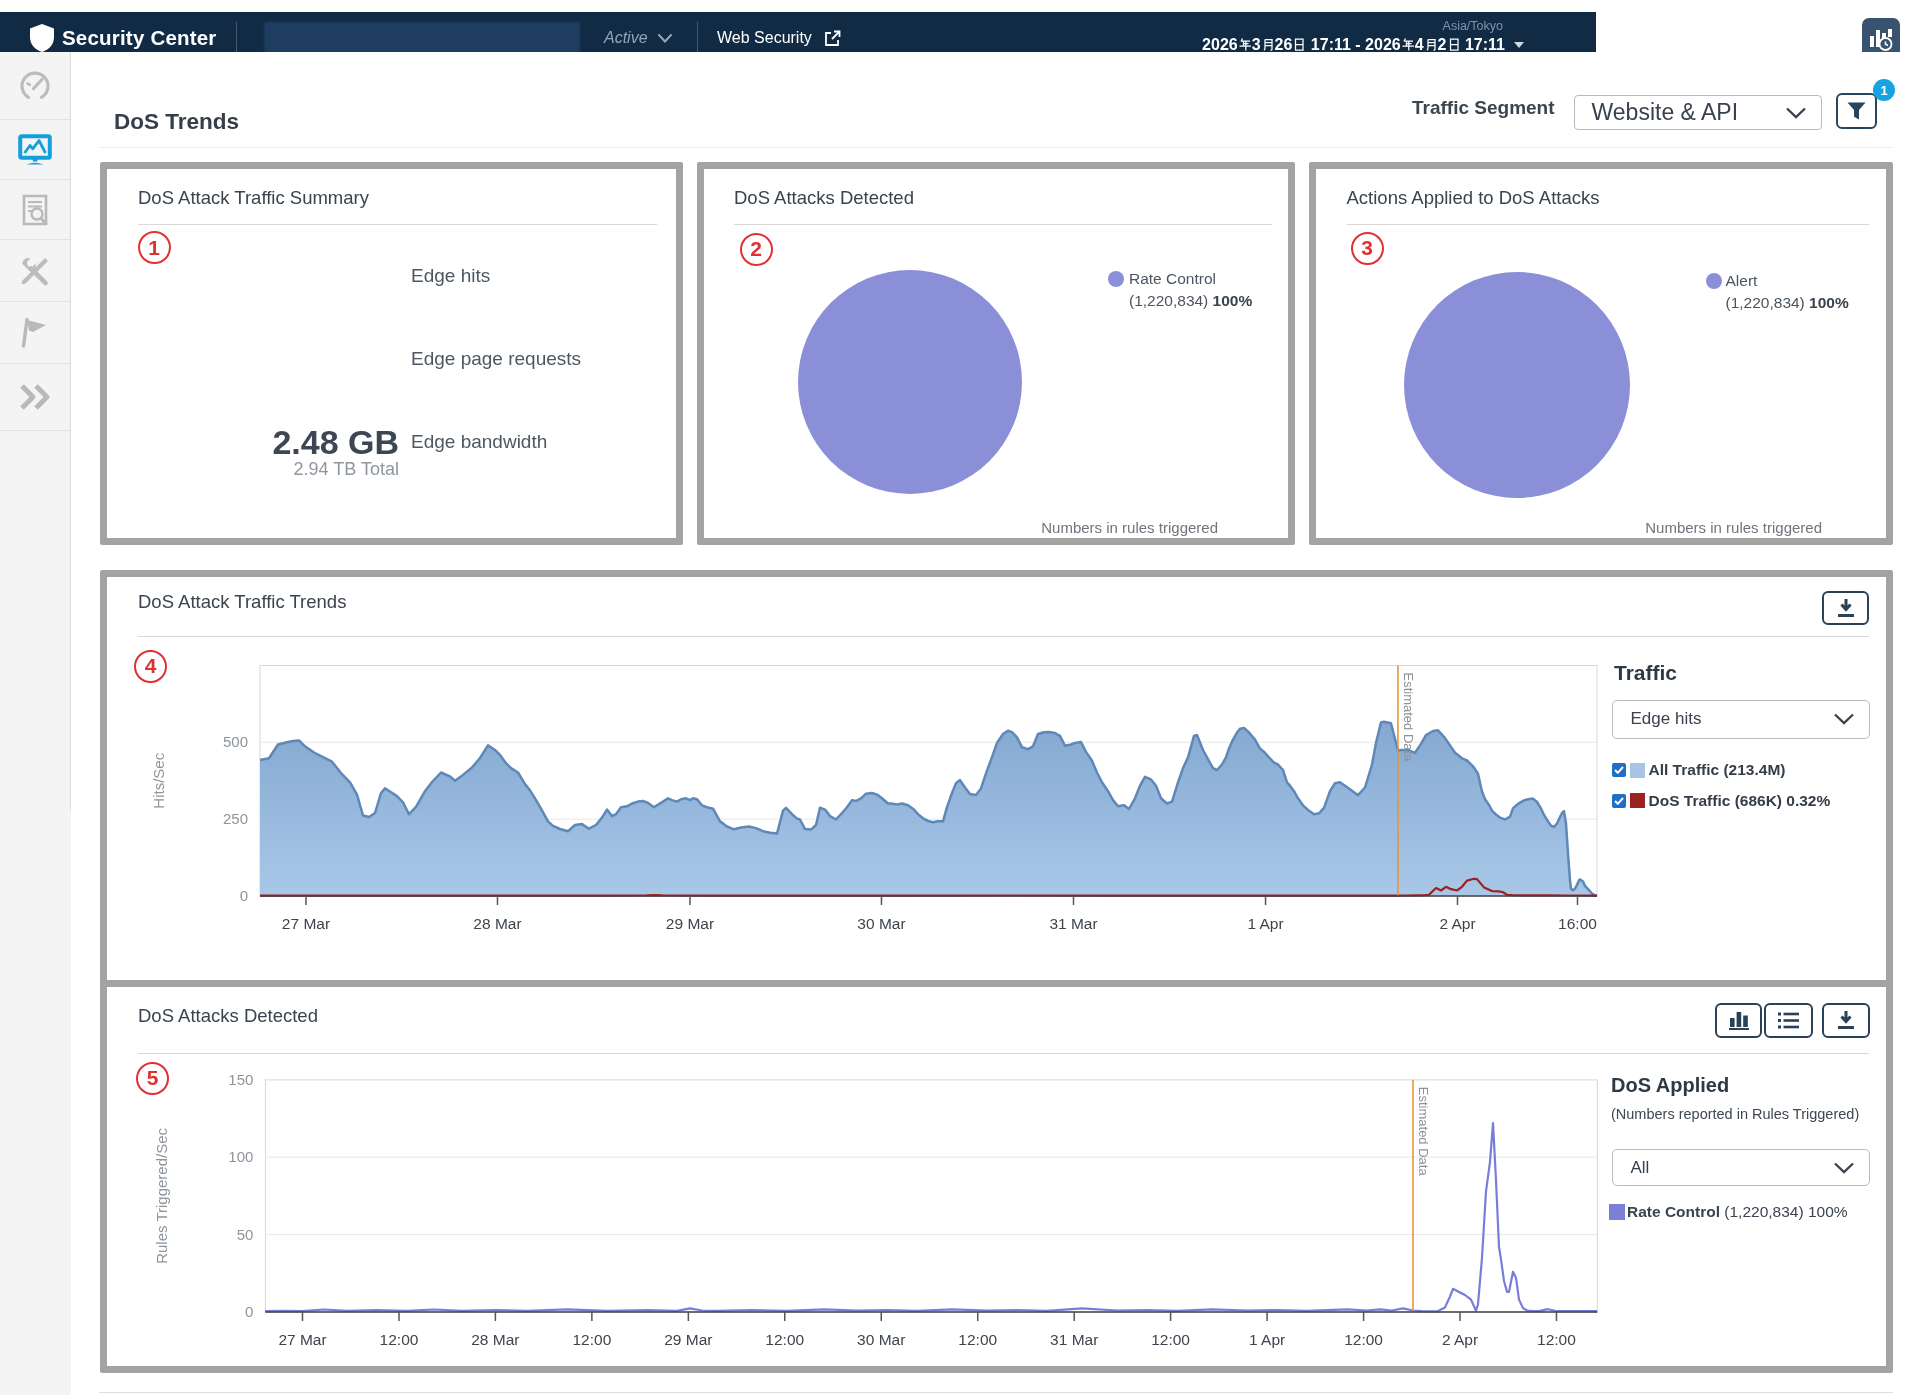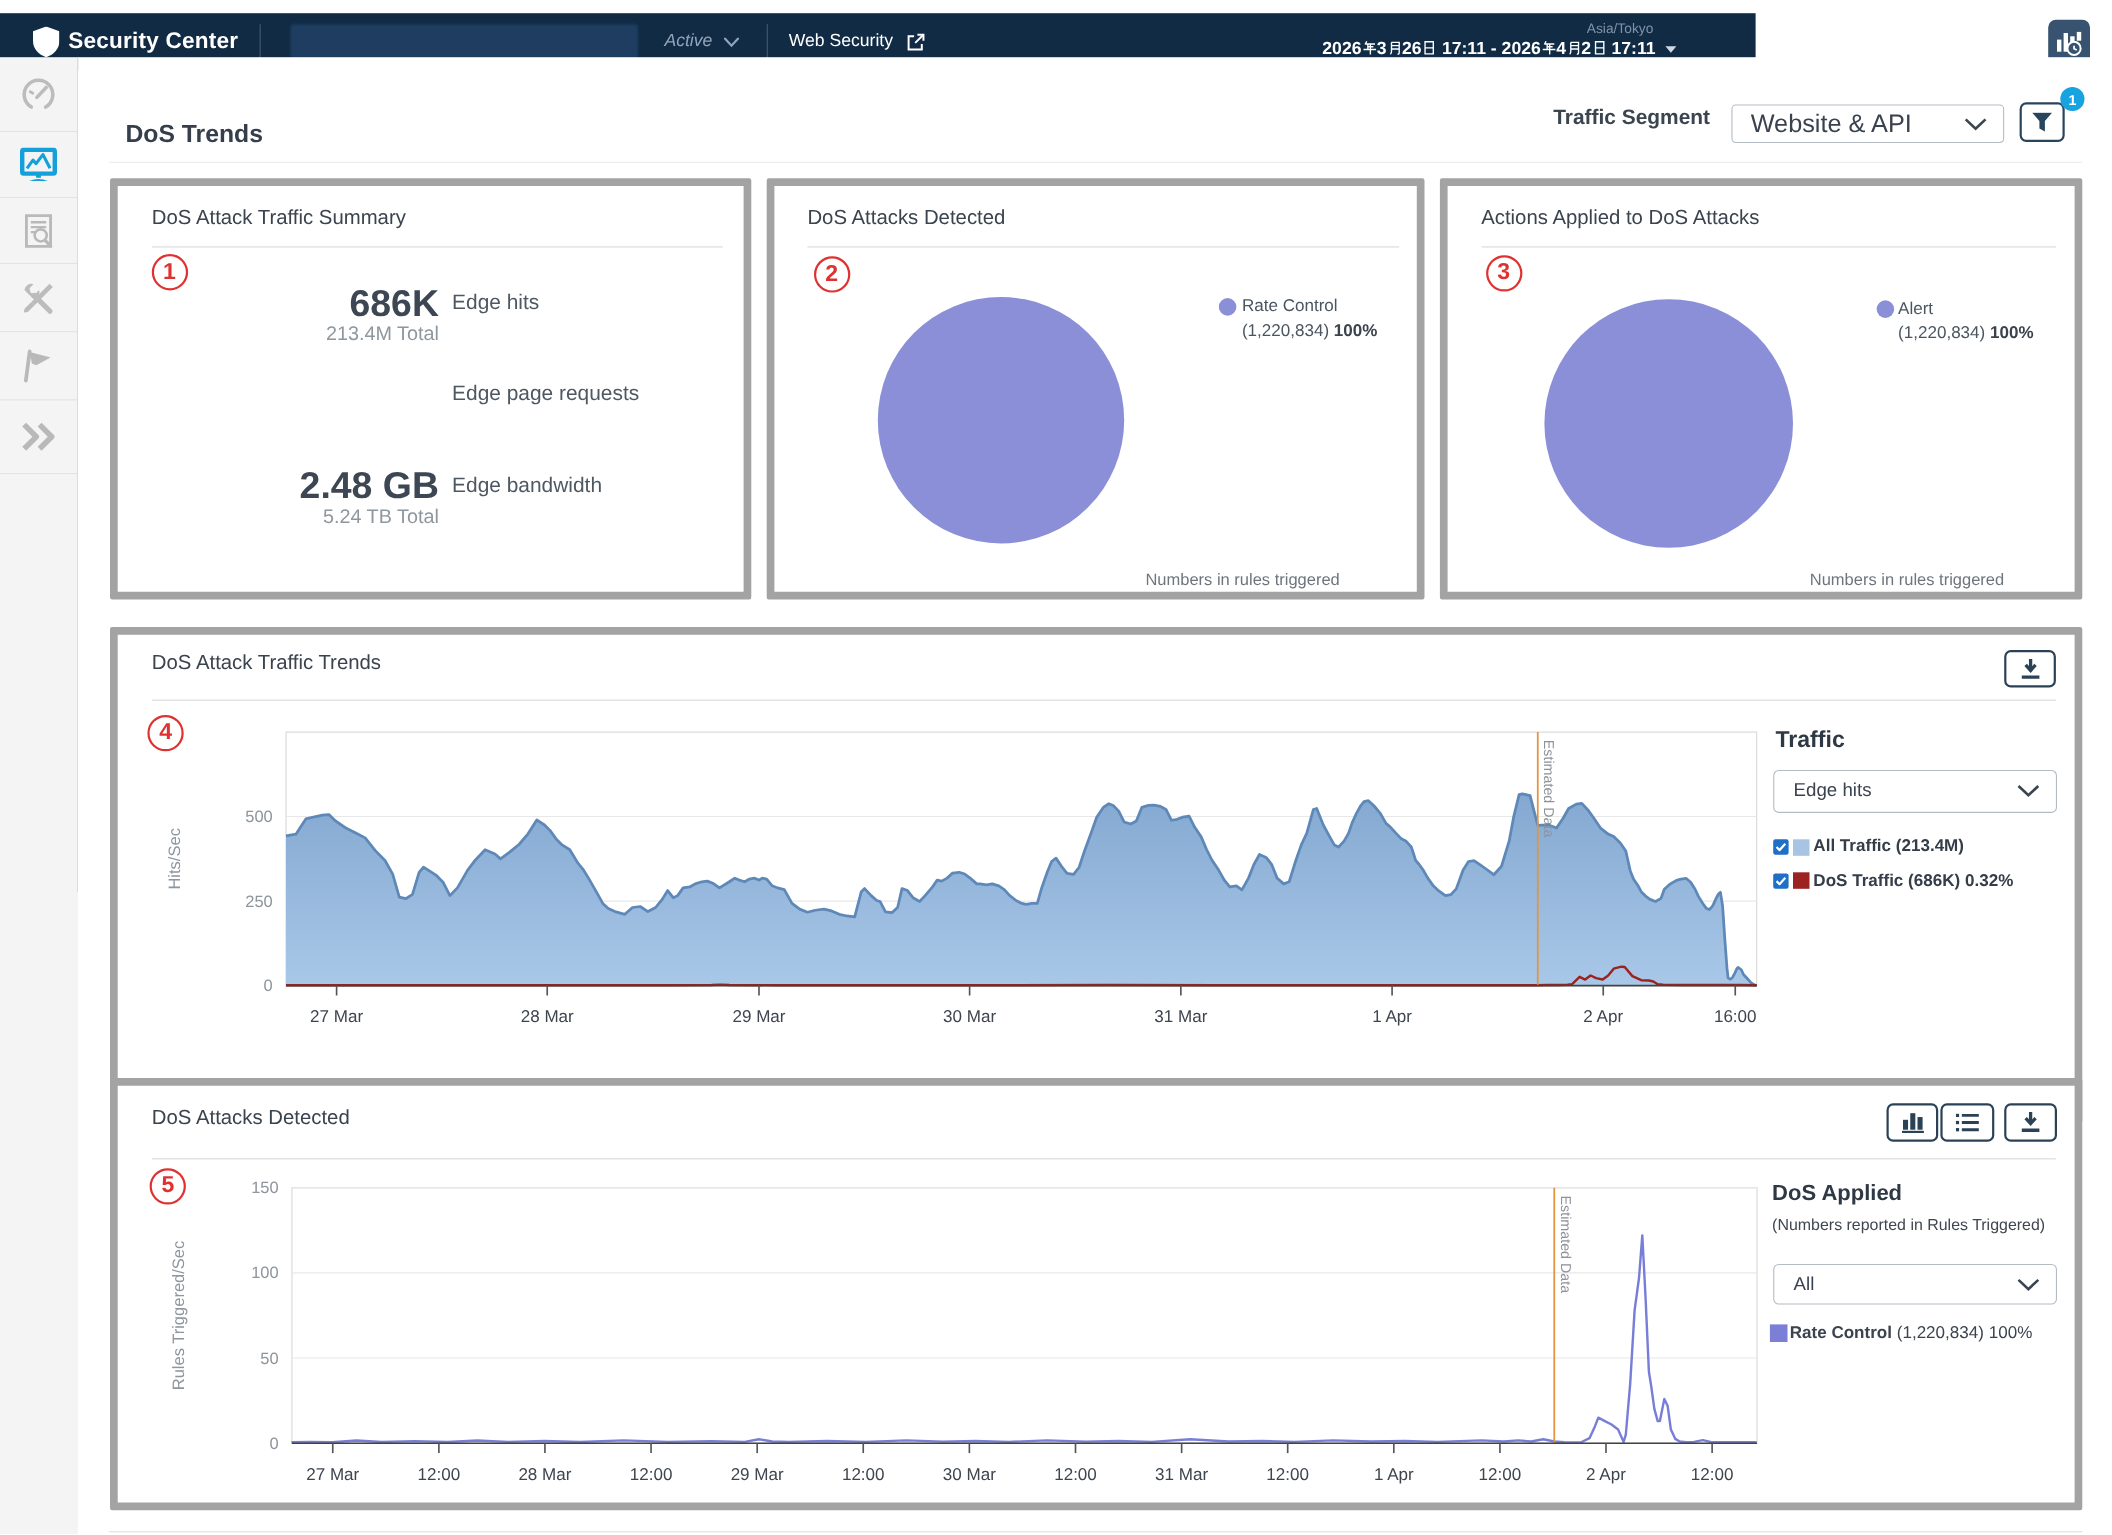--- a/index.html
+++ b/index.html
@@ -206,29 +206,25 @@
       <path d="M0.5 0.5 H18.5 L12 8 V17.5 L7 14.8 V8 Z" fill="#28455e"></path>
     </svg>
   </button>
   <div class="filter-badge">1</div>
   <div class="head-divider"></div>
 
   <section class="card c-sum">
     <div class="card-title" style="left:31px;top:28.5px;transform:translateY(-50%)">DoS Attack Traffic Summary</div>
     <div class="card-div" style="left:31px;top:55px;width:518.5px"></div>
     <div class="annot" style="left:30.5px;top:62px">1</div>
-    <div class="metric-num" style="top:88px">
-      <div class="metric-big">686K</div>
-      <div class="metric-total">213.4M Total</div>
-    </div>
     <div class="metric-label" style="top:96px">Edge hits</div>
     <div class="metric-label" style="top:179px">Edge page requests</div>
     <div class="metric-num" style="top:254px">
       <div class="metric-big">2.48 GB</div>
-      <div class="metric-total">5.24 TB Total</div>
+      <div class="metric-total">2.94 TB Total</div>
     </div>
     <div class="metric-label" style="top:262px">Edge bandwidth</div>
   </section>
 
   <section class="card c-pie1">
     <div class="card-title" style="left:30.5px;top:28.5px;transform:translateY(-50%)">DoS Attacks Detected</div>
     <div class="card-div" style="left:30.5px;top:55px;width:537.5px"></div>
     <div class="annot" style="left:36px;top:63.5px">2</div>
     <div class="pie-circle" style="left:94.3px;top:100.7px;width:224px;height:224px;background:#8a8fd8"></div>
     <div class="pleg-dot" style="left:404.5px;top:102px;background:#8a8fd8"></div>

